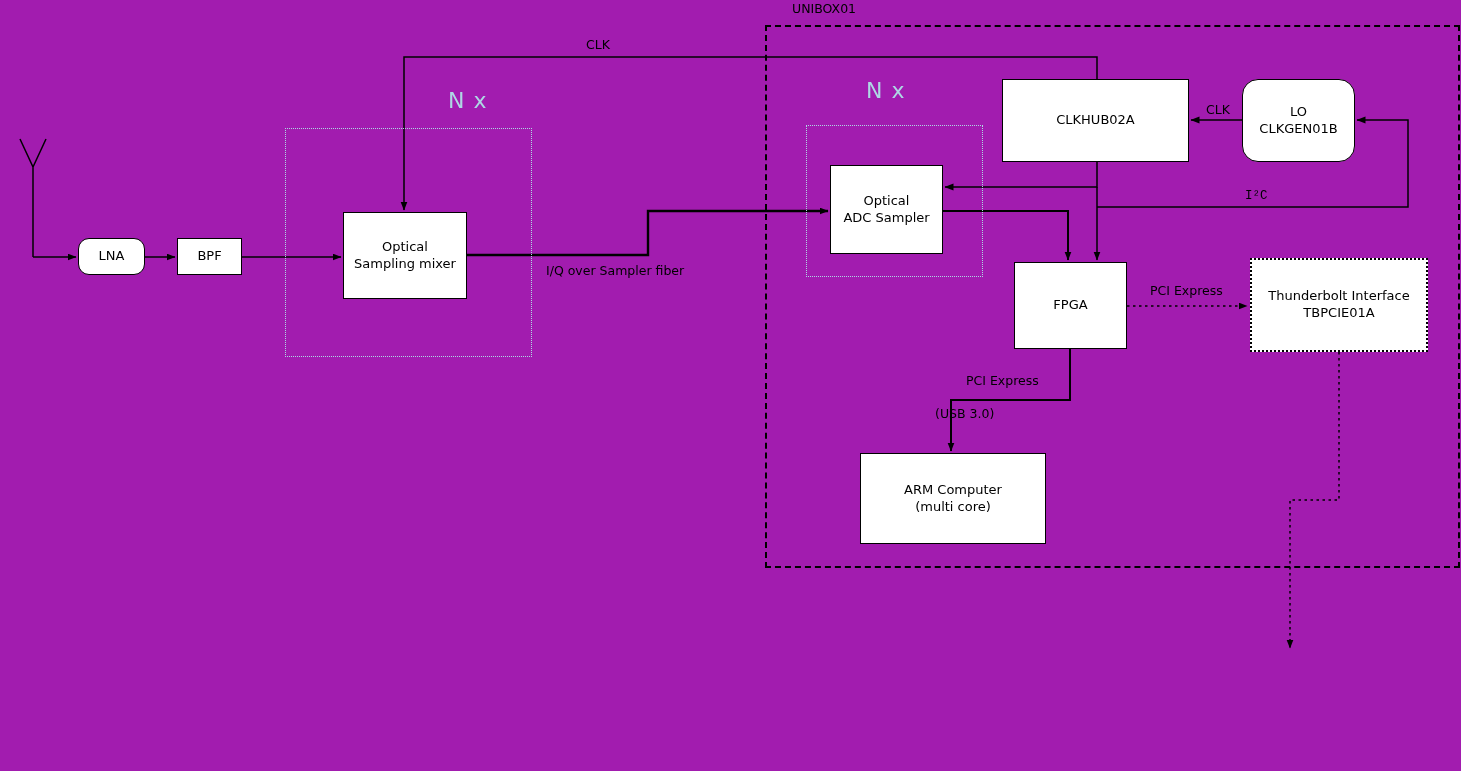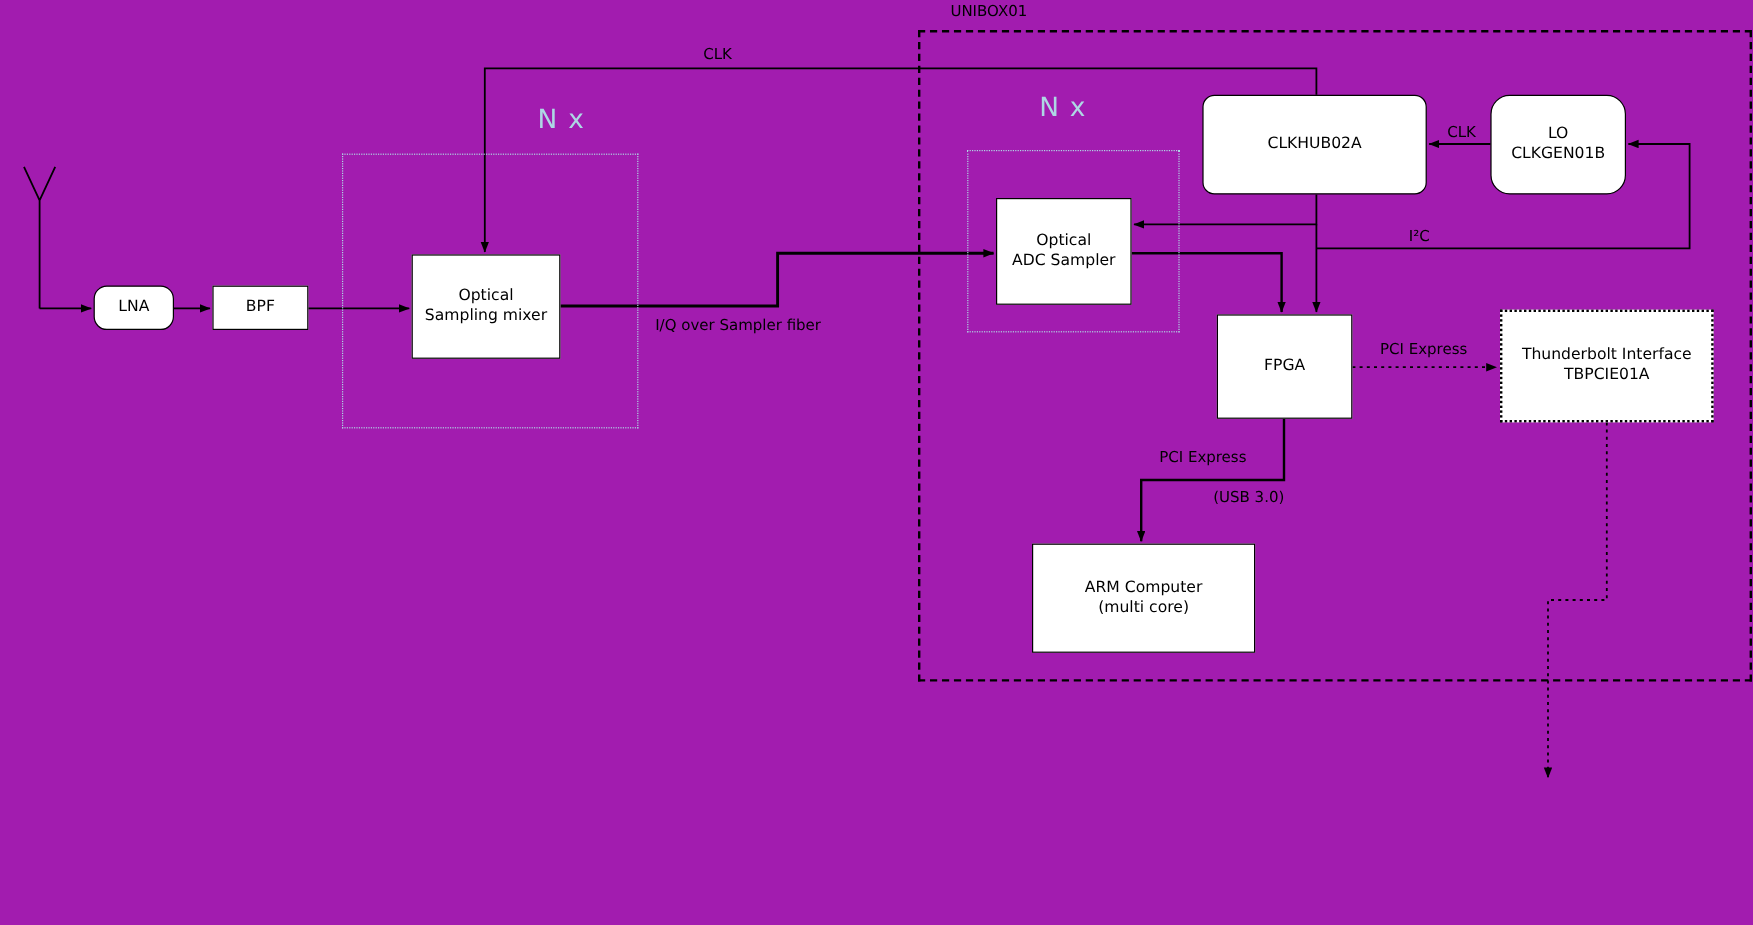--- a/index.html
+++ b/index.html
@@ -65,49 +65,49 @@
   <div class="frame-label" style="left:792px; top:1px;">UNIBOX01</div>
 
   <div class="frame nx" style="left:285px; top:128px; width:247px; height:229px;"></div>
   <div class="nx-label" style="left:448px; top:88px;">N x</div>
 
   <div class="frame nx" style="left:806px; top:125px; width:177px; height:152px;"></div>
   <div class="nx-label" style="left:866px; top:78px;">N x</div>
 
   <div class="box" style="left:78px; top:238px; width:67px; height:37px;border-radius:11px;">LNA</div>
 
-  <div class="box" style="left:177px; top:238px; width:80px; height:37px;">BPF</div>
+  <div class="box" style="left:177px; top:238px; width:65px; height:37px;">BPF</div>
 
   <div class="box" style="left:343px; top:212px; width:124px; height:87px;">Optical
 Sampling mixer</div>
 
   <div class="box" style="left:830px; top:165px; width:113px; height:89px;">Optical
 ADC Sampler</div>
 
-  <div class="box" style="left:1002px; top:79px; width:187px; height:83px;border-radius:10px;">CLKHUB02A</div>
+  <div class="box" style="left:1002px; top:79px; width:187px; height:83px;">CLKHUB02A</div>
 
   <div class="box" style="left:1242px; top:79px; width:113px; height:83px;border-radius:16px;">LO
 CLKGEN01B</div>
 
   <div class="box" style="left:1014px; top:262px; width:113px; height:87px;">FPGA</div>
 
   <div class="box dotted" style="left:1250px; top:258px; width:178px; height:94px;">Thunderbolt Interface
 TBPCIE01A</div>
 
   <div class="box" style="left:860px; top:453px; width:186px; height:91px;">ARM Computer
 (multi core)</div>
 
 
   <div class="elabel" style="left:586px; top:37px;">CLK</div>
 
   <div class="elabel" style="left:546px; top:263px;">I/Q over Sampler fiber</div>
 
   <div class="elabel" style="left:1206px; top:102px;">CLK</div>
 
-  <div class="elabel" style="left:1174px; top:189px;">I²C</div>
+  <div class="elabel" style="left:1245px; top:189px;font-family:Liberation Mono, monospace;">I²C</div>
 
   <div class="elabel" style="left:1150px; top:283px;">PCI Express</div>
 
   <div class="elabel" style="left:966px; top:373px;">PCI Express</div>
 
-  <div class="elabel" style="left:1011px; top:406px;">(USB 3.0)</div>
+  <div class="elabel" style="left:935px; top:406px;">(USB 3.0)</div>
 
 </div>
 
 </body></html>

